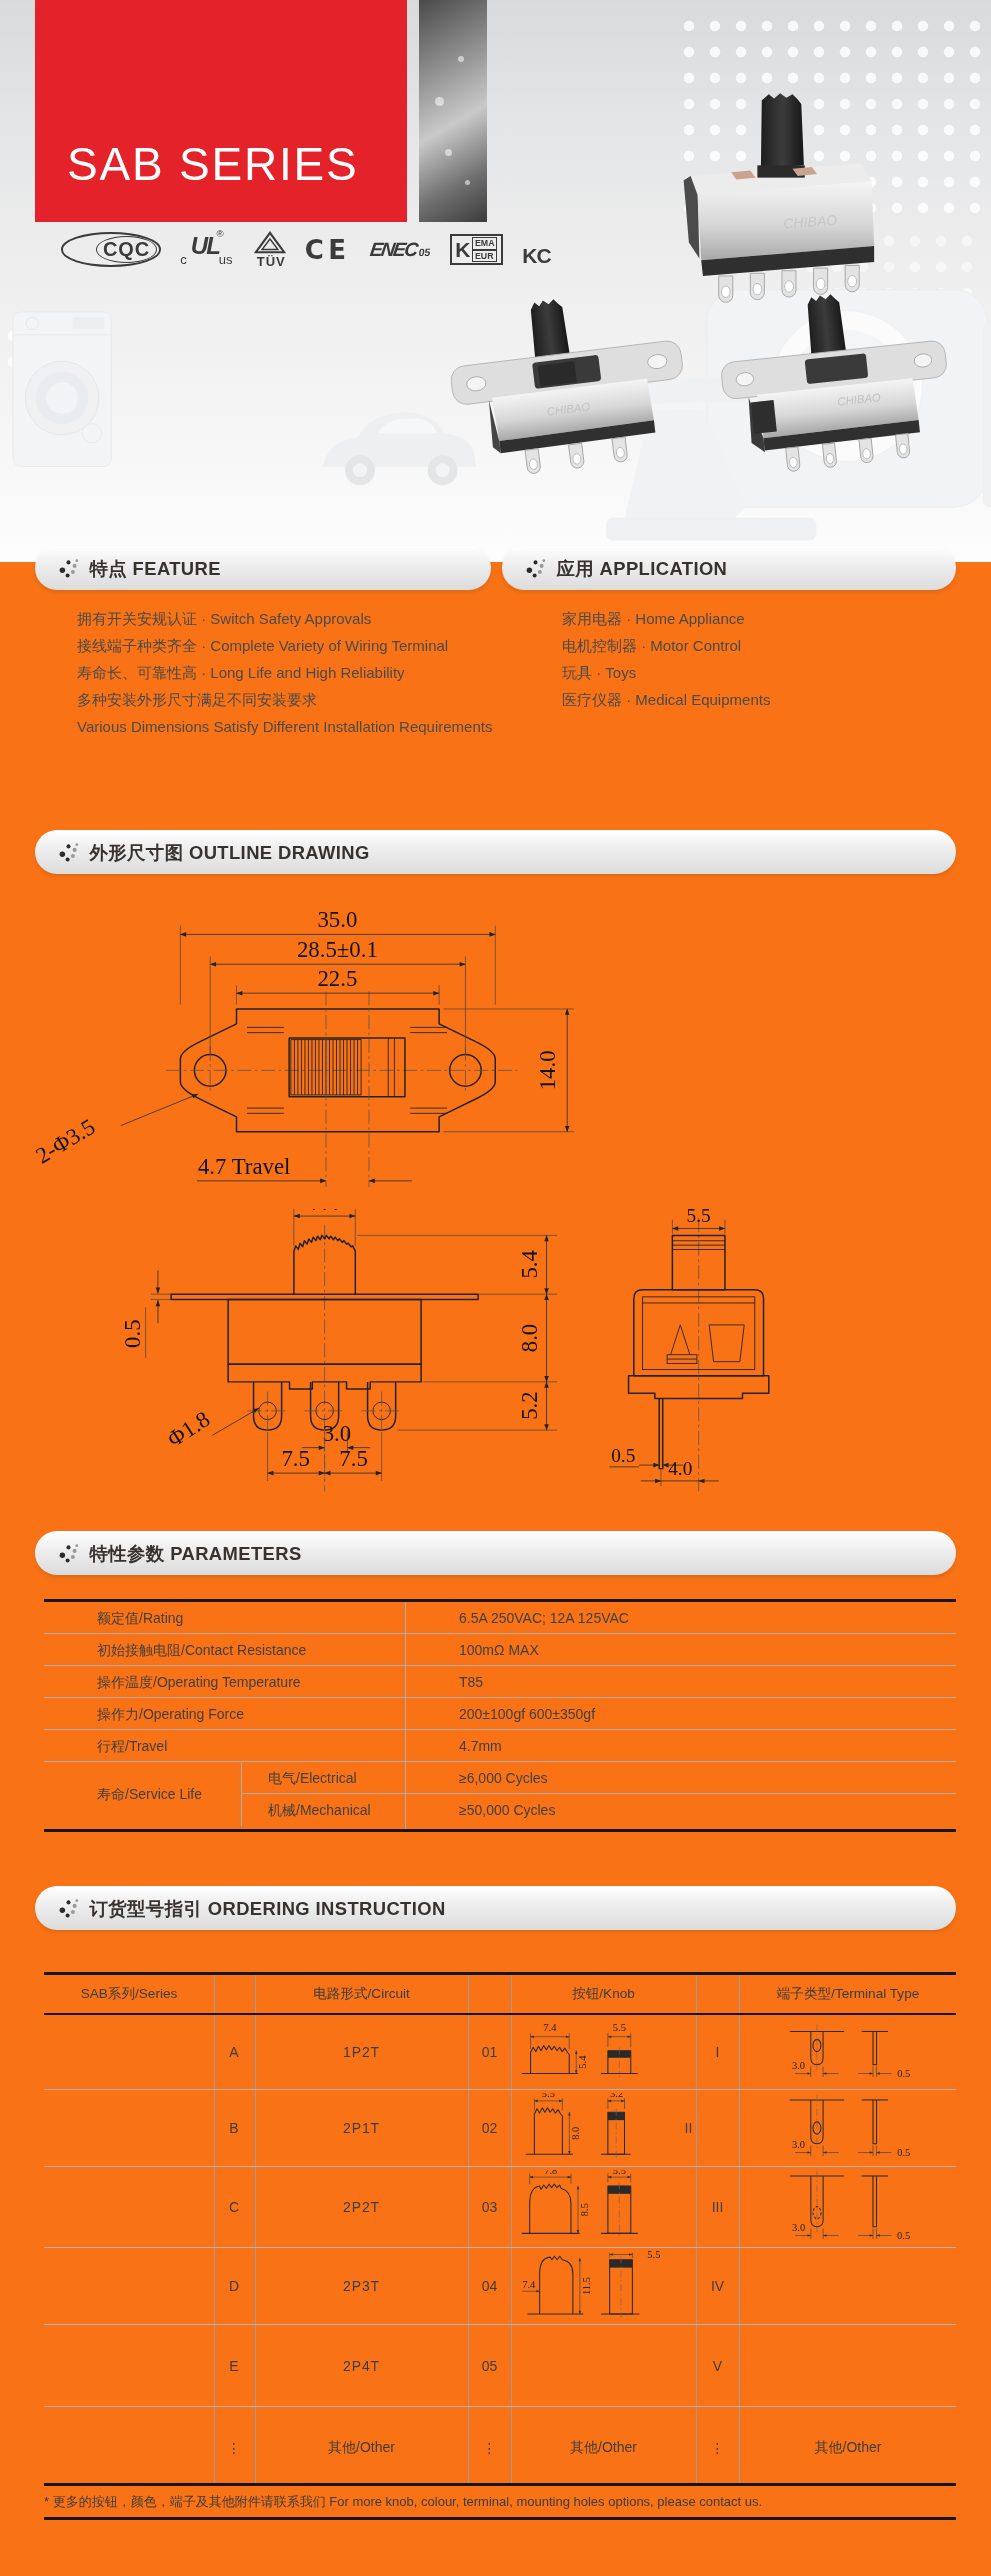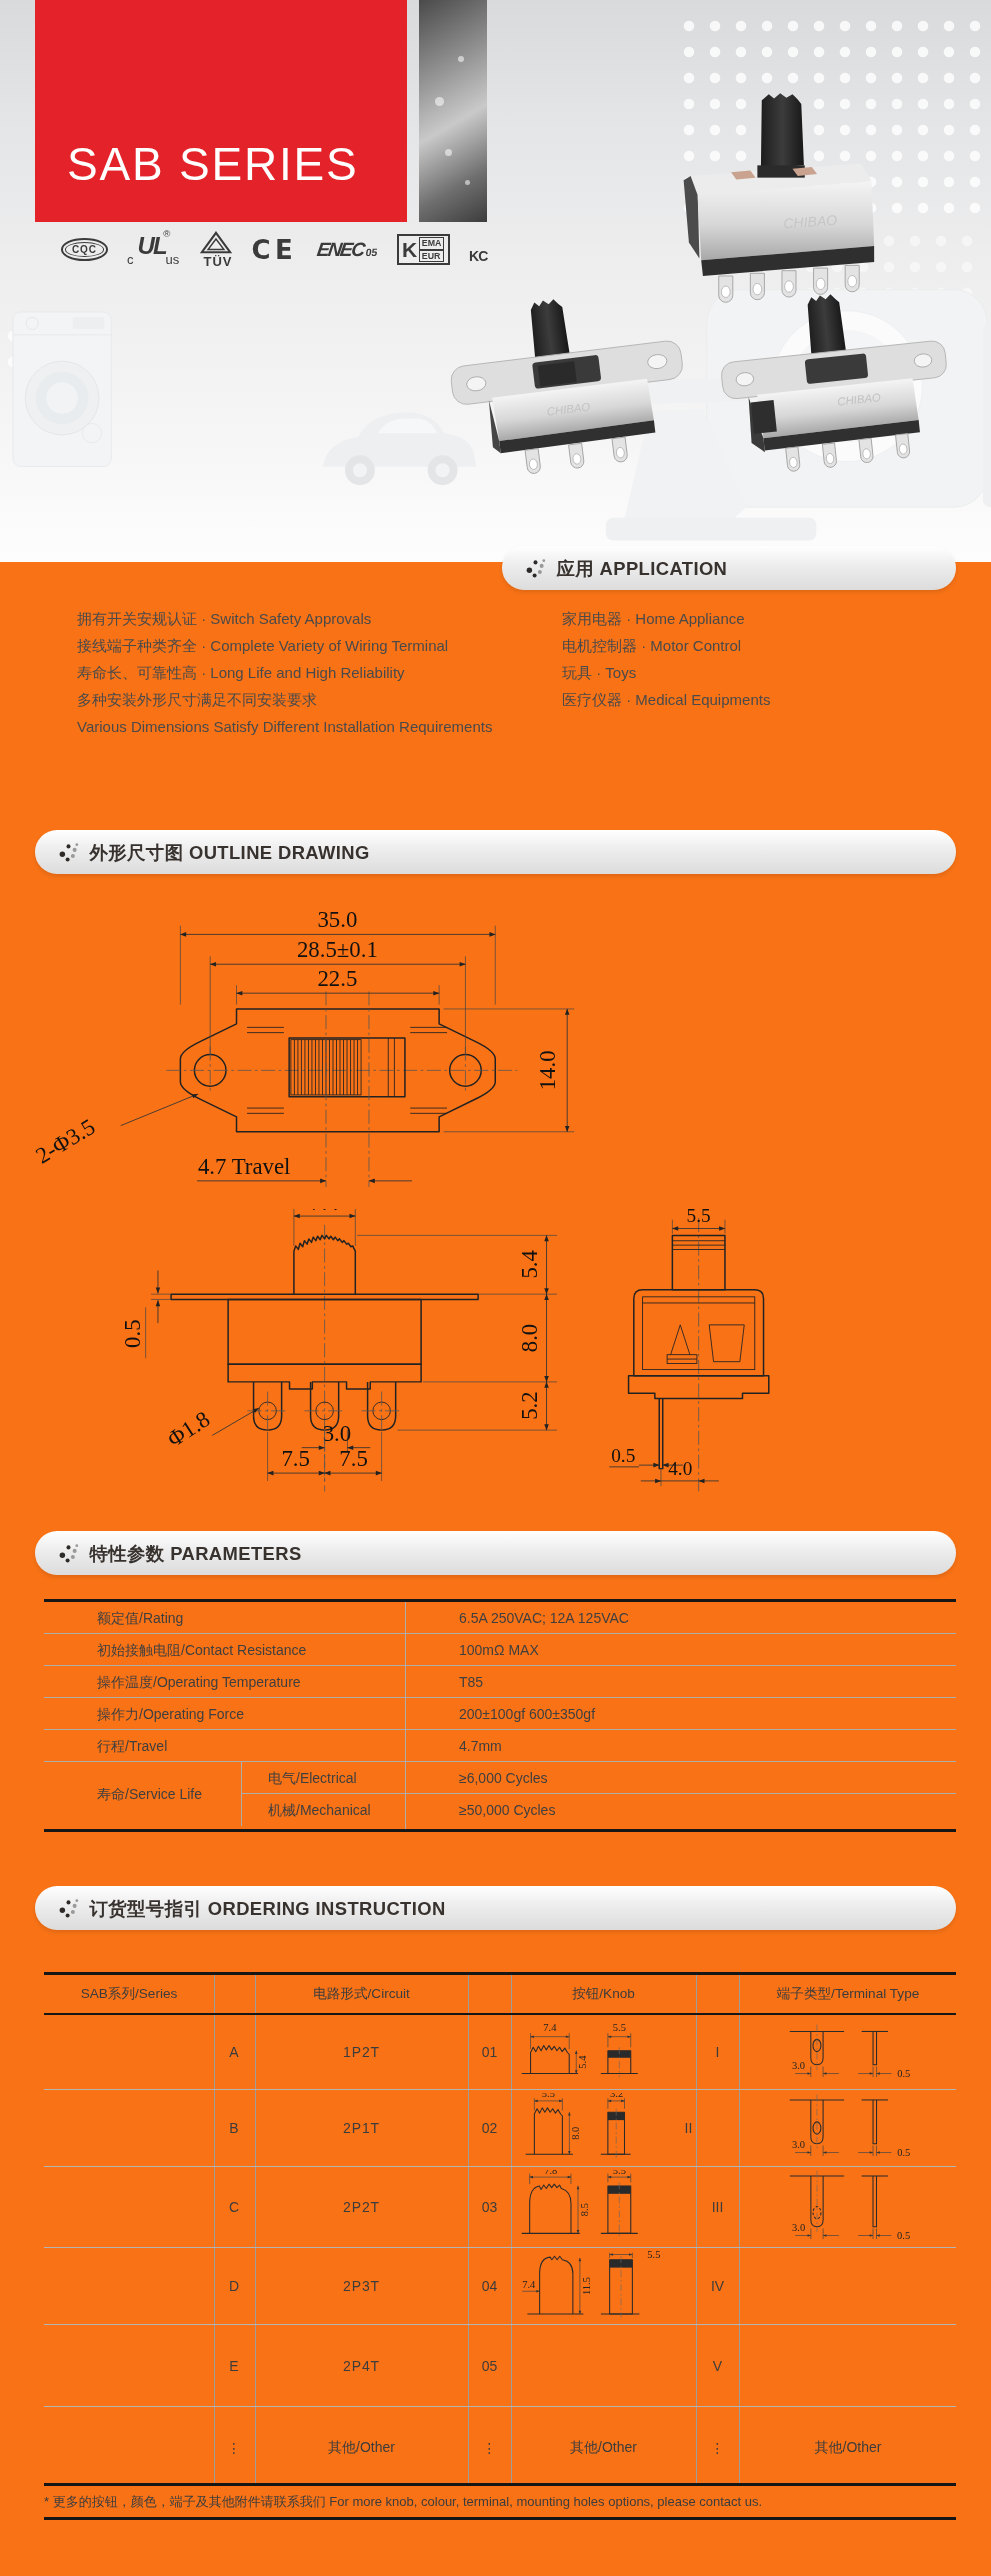--- a/index.html
+++ b/index.html
@@ -15,36 +15,36 @@
   .red-banner{position:absolute;left:35px;top:0;width:372px;height:222px;background:#e42229;}
   .red-banner .title{position:absolute;left:32px;top:137px;font-size:46px;font-weight:500;
         color:#fff;letter-spacing:1.8px;white-space:nowrap;}
   .pcb-strip{position:absolute;left:419px;top:0;width:68px;height:222px;
         background:linear-gradient(150deg,#4a4a4a 0%,#9a9a9a 35%,#c9c9c9 55%,#6f6f6f 80%,#3c3c3c 100%);}
   .pcb-strip i{position:absolute;border-radius:50%;background:rgba(255,255,255,.55);display:block;}
 
   
   .certs{position:absolute;left:61px;top:225px;height:49px;display:flex;align-items:center;gap:19.3px;color:#3b3b3b;}
   .cqc-o{border:2.2px solid #3b3b3b;border-radius:50%;padding:1.8px;}
-  .cqc-i{border:1.8px solid #3b3b3b;border-radius:50%;padding:0.9px 6.1px;font-weight:bold;font-size:10px;letter-spacing:0.9px;}
+  .cqc-i{border:1.8px solid #3b3b3b;border-radius:50%;padding:0.9px 6.1px;font-weight:bold;font-size:20px;letter-spacing:0.9px;margin-left:31px;}
   .ul{position:relative;width:54px;height:39px;}
   .ul .c{position:absolute;left:0;bottom:1.8px;font-size:13px;}
   .ul .mark{position:absolute;left:10.5px;top:1.8px;font-size:24px;font-weight:800;font-style:italic;letter-spacing:-1.8px;}
   .ul .us{position:absolute;right:1.8px;bottom:1.8px;font-size:13px;}
   .ul .reg{position:absolute;right:10.5px;top:-1.8px;font-size:9.7px;}
   .tuv{display:flex;flex-direction:column;align-items:flex-end;line-height:1;}
   .tuv .txt{font-weight:800;font-size:13px;letter-spacing:0.9px;margin-top:0.9px;}
   .ce{font-size:26px;font-weight:600;letter-spacing:4.4px;font-family:"DejaVu Sans",sans-serif;}
   .enec{position:relative;font-weight:800;font-style:italic;font-size:19.3px;letter-spacing:-1.8px;transform:skewX(-8deg);}
   .enec .n{font-size:10.5px;font-style:normal;letter-spacing:0;margin-left:2.6px;}
   .kema{display:flex;align-items:center;border:2.2px solid #3b3b3b;padding:1.8px 3.5px;gap:1.8px;}
   .kema .k{font-size:21px;font-weight:700;line-height:1;}
   .kema .col{display:flex;flex-direction:column;font-size:8.8px;font-weight:700;line-height:1.15;}
   .kema .col span{border:0.9px solid #3b3b3b;padding:0 1.8px;}
-  .kc{font-size:14px;font-weight:800;letter-spacing:-0.9px;margin-top:12px;}
+  .kc{font-size:21px;font-weight:800;letter-spacing:-0.9px;margin-top:12px;}
 
   
   .pill{position:absolute;height:44px;border-radius:23px;
         background:linear-gradient(180deg,#ffffff 0%,#ededed 45%,#dcdcdc 100%);
         box-shadow:0 2.6px 4.4px rgba(0,0,0,.10);
         display:flex;align-items:center;gap:10.5px;padding-left:23px;}
   .pill .t{font-size:18.4px;font-weight:bold;color:#38322f;letter-spacing:0.4px;}
 
   
   .plist{position:absolute;font-size:15px;color:#4a4a4a;}
@@ -265,20 +265,31 @@
         <g fill="#fff" stroke="#b5b5b5">
             <ellipse cx="93" cy="191" rx="4.3" ry="5.8"></ellipse>
             <ellipse cx="135" cy="191" rx="4.3" ry="5.8"></ellipse>
             <ellipse cx="177" cy="190" rx="4.3" ry="5.8"></ellipse>
             <ellipse cx="219" cy="189" rx="4.3" ry="5.8"></ellipse>
           </g>
       </g>
     </svg>
   </div>
 
+  <div class="pill" style="left:35px;top:546px;width:456px;">
+    <svg width="21" height="21" viewBox="0 0 24 24">
+      <circle cx="5" cy="14" r="3.1" fill="#2e2a28"></circle>
+        <circle cx="12" cy="5" r="2.3" fill="#2e2a28"></circle>
+      <circle cx="19" cy="9" r="2.3" fill="#9a9a9a"></circle>
+        <circle cx="17" cy="16" r="2.3" fill="#9a9a9a"></circle>
+      <circle cx="11" cy="20" r="2.3" fill="#2e2a28"></circle>
+        <circle cx="21.5" cy="3" r="1.6" fill="#9a9a9a"></circle>
+    </svg>
+    <span class="t">特点 FEATURE</span>
+  </div>
   <div class="pill" style="left:502px;top:546px;width:454px;">
     <svg width="21" height="21" viewBox="0 0 24 24">
       <circle cx="5" cy="14" r="3.1" fill="#2e2a28"></circle>
         <circle cx="12" cy="5" r="2.3" fill="#2e2a28"></circle>
       <circle cx="19" cy="9" r="2.3" fill="#9a9a9a"></circle>
         <circle cx="17" cy="16" r="2.3" fill="#9a9a9a"></circle>
       <circle cx="11" cy="20" r="2.3" fill="#2e2a28"></circle>
         <circle cx="21.5" cy="3" r="1.6" fill="#9a9a9a"></circle>
     </svg>
     <span class="t">应用 APPLICATION</span>

